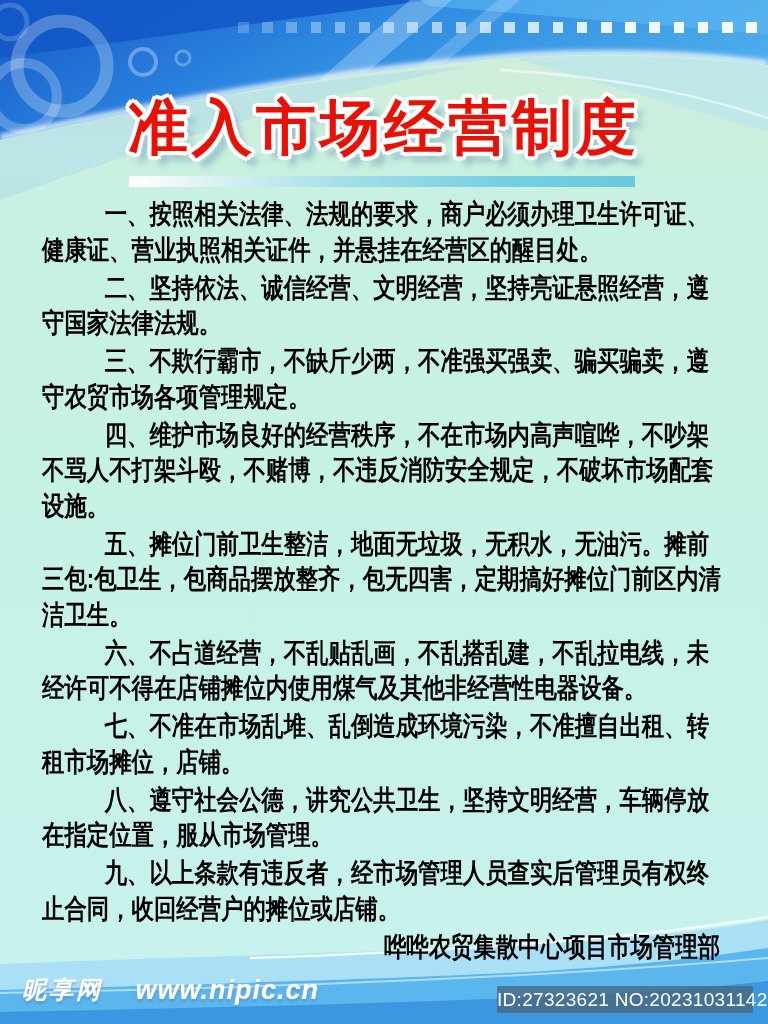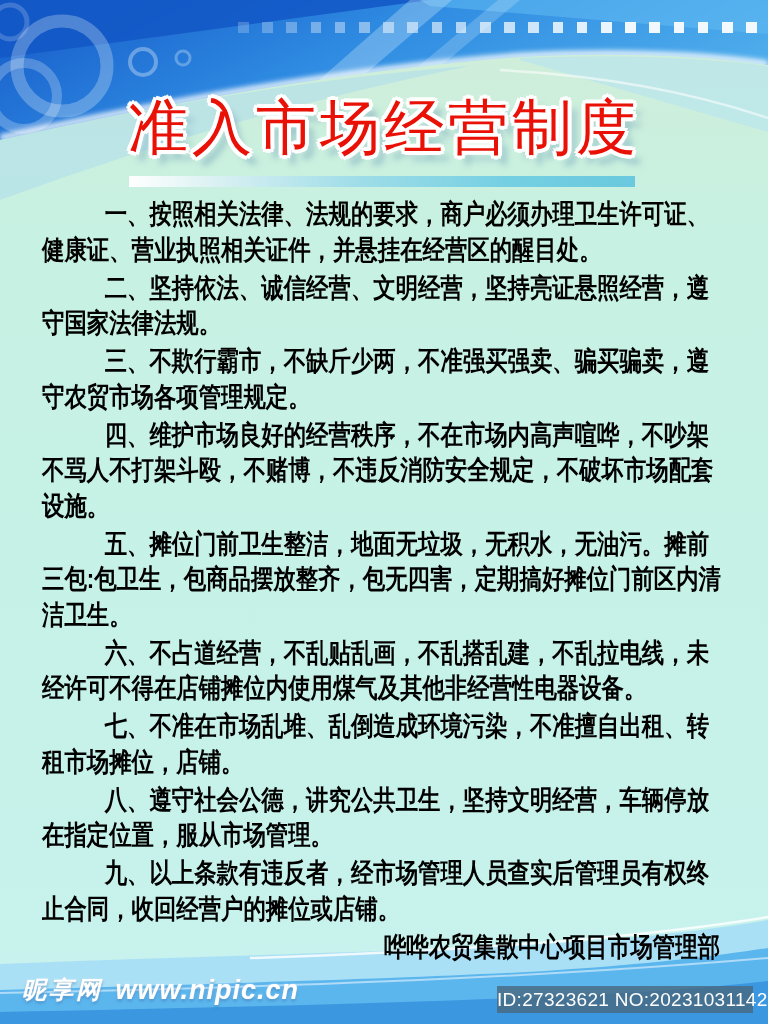--- a/index.html
+++ b/index.html
@@ -10,21 +10,21 @@
   }
   .bg{position:absolute;inset:0;display:block;}
   
   .squares{position:absolute;inset:0;pointer-events:none;}
   .squares .sq{position:absolute;top:22px;width:10.5px;height:10.5px;background:#ffffff;}
   
   .title{
     position:absolute;top:94px;left:0;width:768px;margin:0;
     text-align:center;
     font-family:"Liberation Serif", serif;
-    font-weight:400;font-size:60px;letter-spacing:4px;line-height:68px;
+    font-weight:700;font-size:60px;letter-spacing:4px;line-height:68px;
     color:#e91006;
     text-shadow:
       -4px 0 0 #fff, 4px 0 0 #fff, 0 -4px 0 #fff, 0 4px 0 #fff,
       -3px -3px 0 #fff, 3px -3px 0 #fff, -3px 3px 0 #fff, 3px 3px 0 #fff,
       0 0 5px #fff,
       8px 9px 6px rgba(90,140,175,0.5);
     white-space:nowrap;
   }
   .title-underline{
     position:absolute;left:129px;top:176px;width:506px;height:11px;
@@ -45,21 +45,21 @@
     white-space:nowrap;
   }
   
   .watermark{
     position:absolute;left:22px;top:974px;color:#ffffff;
     font-style:italic;font-weight:bold;
     text-shadow:0 2px 3px rgba(40,90,150,0.45), 0 0 2px rgba(255,255,255,0.6);
     white-space:nowrap;
   }
   .watermark .site-name{font-size:24px;letter-spacing:3px;vertical-align:middle;}
-  .watermark .site-url{font-size:27px;margin-left:8px;vertical-align:middle;letter-spacing:1px;}
+  .watermark .site-url{font-size:27px;margin-left:28px;vertical-align:middle;letter-spacing:1px;}
   .id-badge{
     position:absolute;left:497px;top:986px;width:256px;height:27px;
     background:rgba(72,102,126,0.78);
     color:#ffffff;font-size:19px;line-height:27px;text-align:center;
     letter-spacing:0.3px;white-space:nowrap;
   }
 </style>
 </head>
 <body>
 

